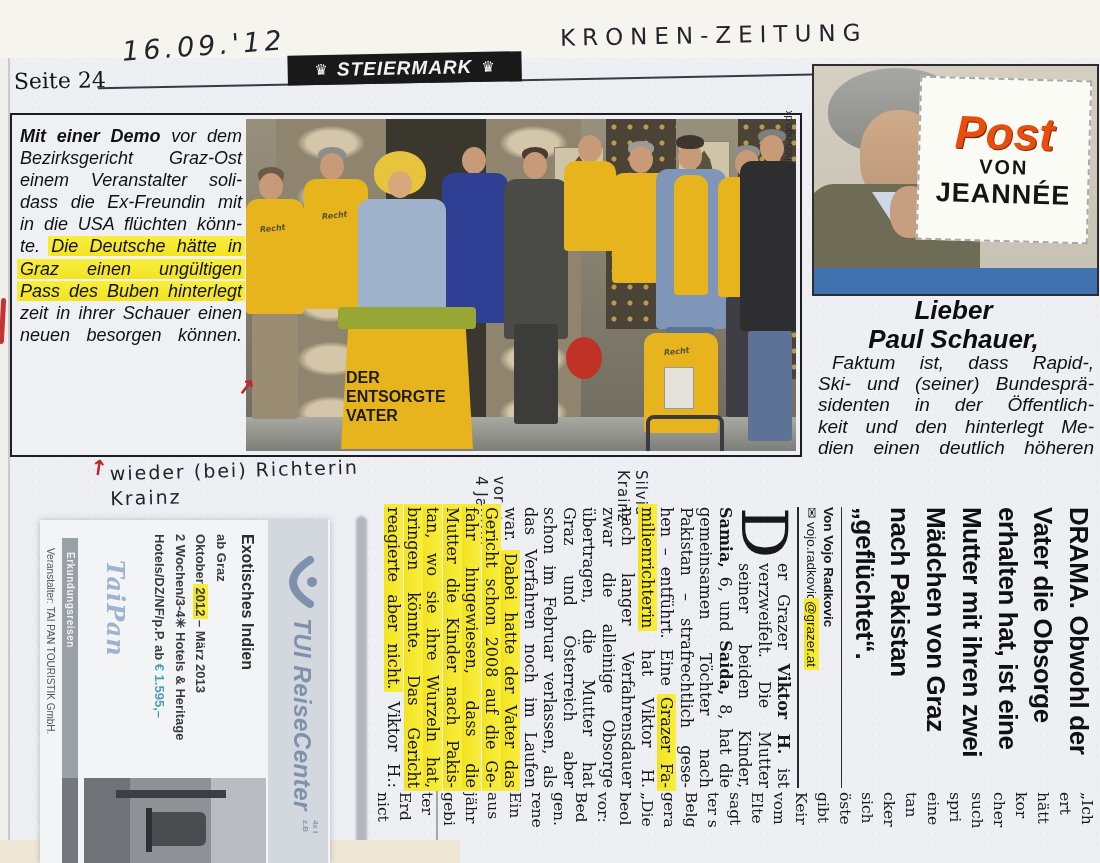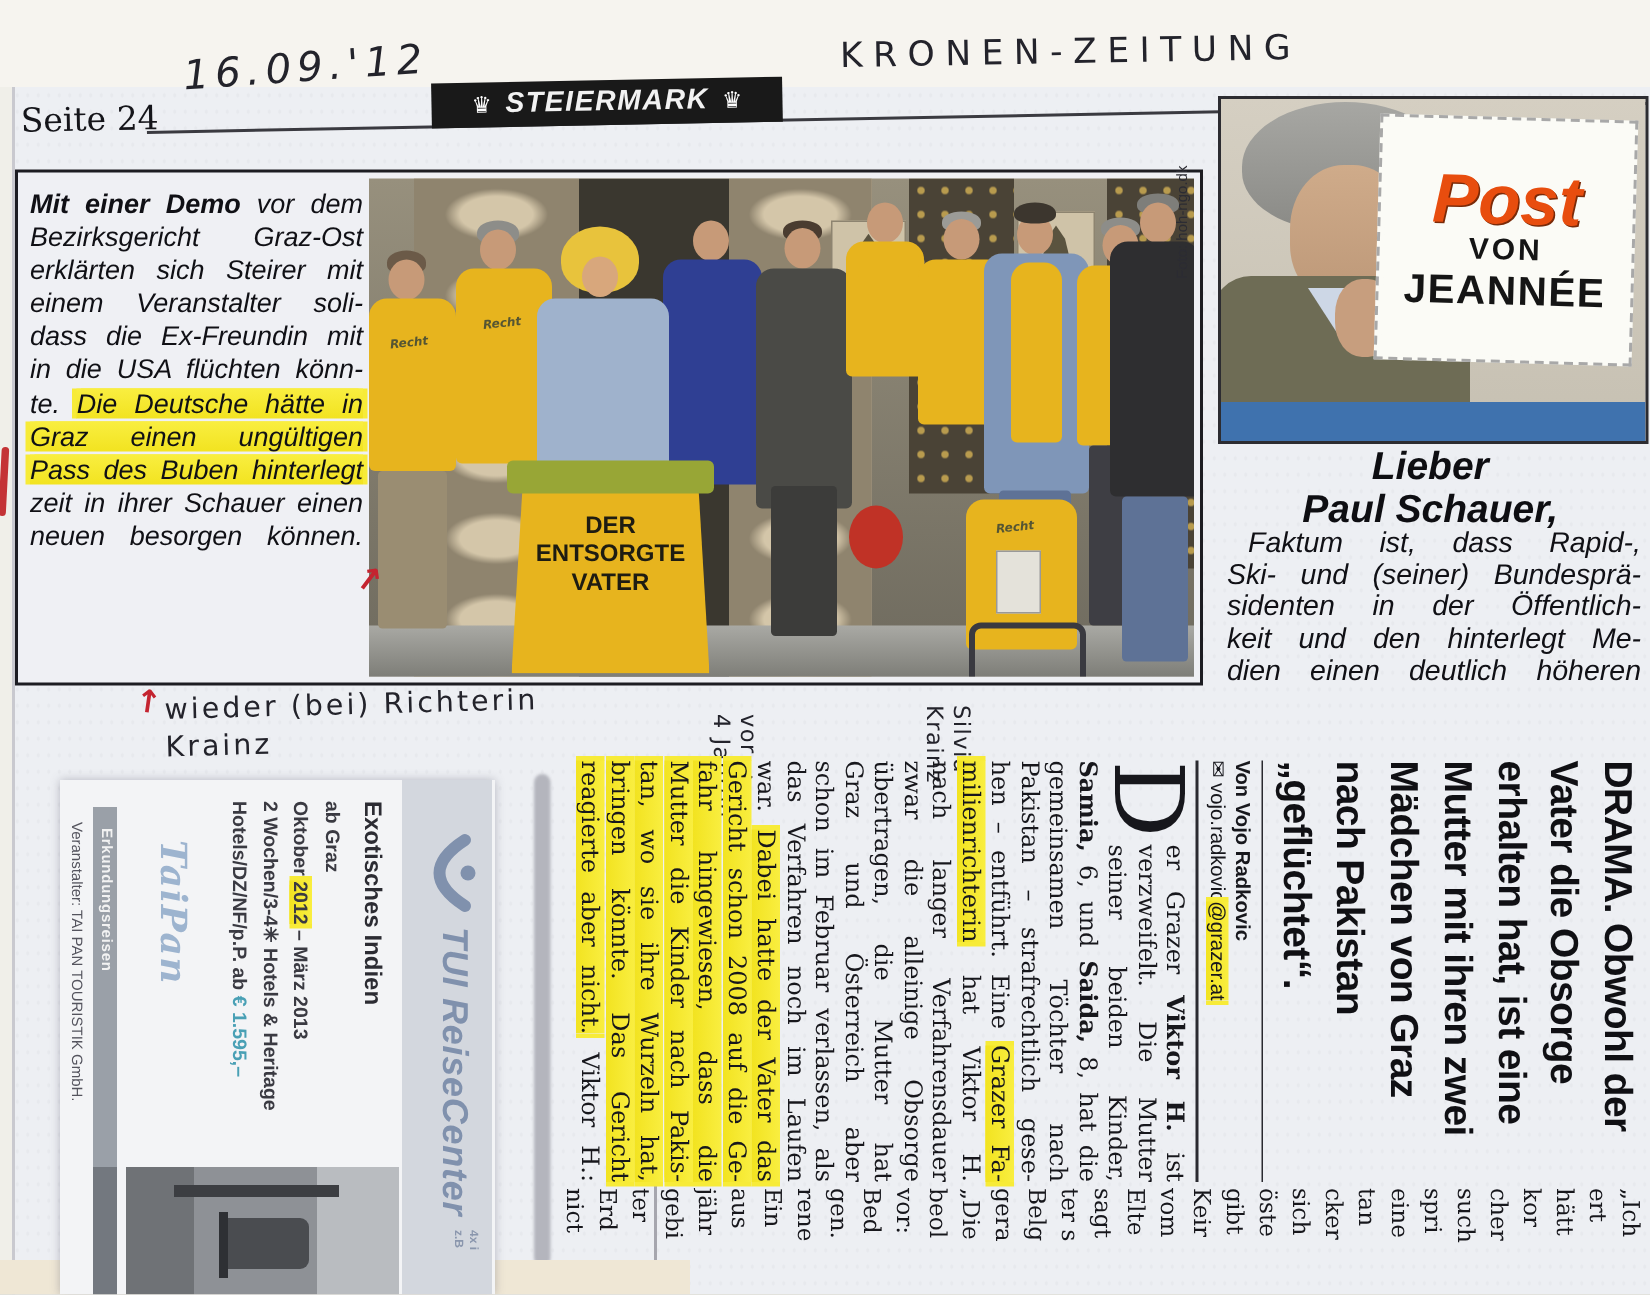--- a/index.html
+++ b/index.html
@@ -47,21 +47,21 @@
   .steps{position:absolute;left:0;right:0;bottom:0;height:34px;
     background:linear-gradient(#a9a9a4,#7e7e78);}
   .person{position:absolute;}
   .head{position:absolute;width:24px;height:27px;border-radius:50%;background:#c79a78;}
   .hair{position:absolute;border-radius:50% 50% 40% 40%;}
   .torso{position:absolute;border-radius:12px 12px 4px 4px;}
   .legs{position:absolute;border-radius:3px;}
   .shirttxt{position:absolute;font:italic 700 8px "DejaVu Sans",sans-serif;color:#553;transform:rotate(-6deg);}
   #bin{position:absolute;background:#e7b41e;clip-path:polygon(6% 0,94% 0,100% 100%,0 100%);}
   #binlid{position:absolute;background:#98a636;border-radius:4px;}
-  #bintext{position:absolute;text-align:center;font:800 16px/19px "Liberation Sans",sans-serif;color:#1e1c12;}
+  #bintext{position:absolute;font:800 16px/19px "Liberation Sans",sans-serif;color:#1e1c12;margin-top:27px;}
   #wig{position:absolute;background:#e8c33c;border-radius:50% 50% 45% 45%;}
   #stroller{position:absolute;border:4px solid #3a3a40;border-radius:8px 8px 2px 2px;background:transparent;}
   #shirtcard{position:absolute;background:#e4e2da;border:1px solid #999;}
   .redround{position:absolute;background:#c03226;border-radius:50%;}
   .vcredit{position:absolute;transform-origin:0 0;transform:rotate(-90deg);
     font:10px "Liberation Sans",sans-serif;color:#2c2c33;white-space:nowrap;}
   
   #stamp{position:absolute;left:812px;top:64px;width:283px;height:228px;border:2px solid #2c2c31;
     background:linear-gradient(#d5cfc2,#c6c0b2);overflow:hidden;}
   #stripe{position:absolute;left:0;right:0;bottom:0;height:26px;background:#3f72ae;}
@@ -148,21 +148,20 @@
       <span class="crown">♛</span>
     </div>
   </div>
   <div id="hwdate" class="hand">16.09.'12</div>
   <div id="hwpaper" class="hand">KRONEN-ZEITUNG</div>
 
   <div id="demo">
     <div id="demotext" class="just">
         <div class="ln"><span class="bb">Mit einer Demo</span><span> vor dem</span></div>
         <div class="ln"><span>Bezirksgericht Graz-Ost</span></div>
-        <div class="ln"><span>erklärten sich Steirer mit</span></div>
         <div class="ln"><span>einem Veranstalter soli-</span></div>
         <div class="ln"><span>dass die Ex-Freundin mit</span></div>
         <div class="ln"><span>in die USA flüchten könn-</span></div>
         <div class="ln"><span>te. </span><span class="hl">Die Deutsche hätte in</span></div>
         <div class="ln"><span class="hl">Graz einen ungültigen</span></div>
         <div class="ln"><span class="hl">Pass des Buben hinterlegt</span></div>
         <div class="ln"><span>zeit in ihrer Schauer einen</span></div>
         <div class="ln"><span>neuen besorgen können.</span></div>
       </div>
     <div id="photo">

